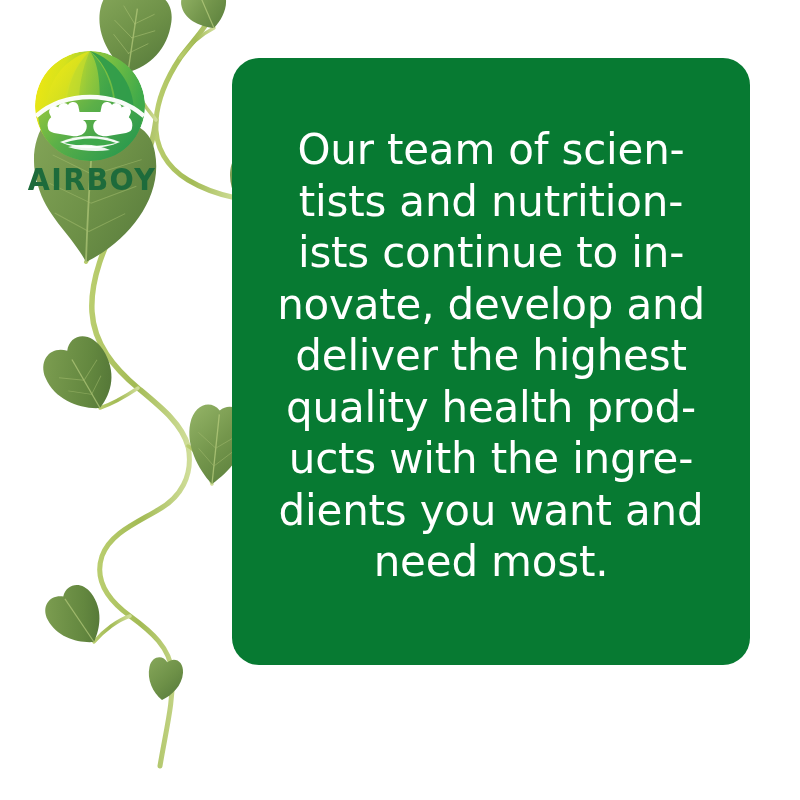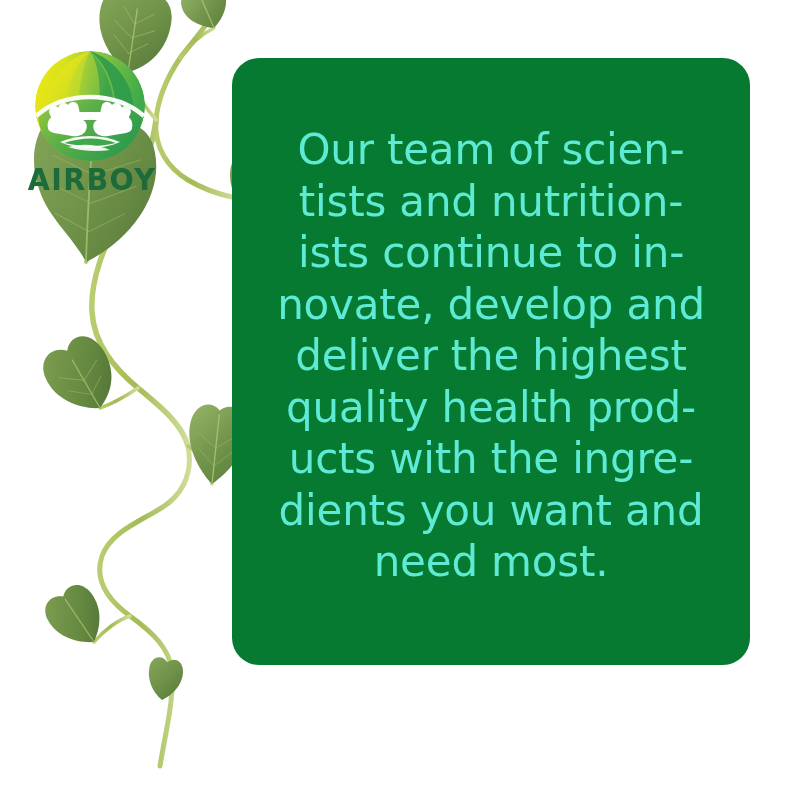--- a/index.html
+++ b/index.html
@@ -72,21 +72,21 @@
     width: 518px;
     height: 607px;
     background: #077a32;
     border-radius: 27px;
   }
   .quote-text {
     position: absolute;
     left: 30px;
     top: 66px;
     width: 458px;
-    color: #5eead4;
+    color: #ffffff;
     font-family: "DejaVu Sans", sans-serif;
     font-size: 42px;
     line-height: 51.5px;
     text-align: center;
     letter-spacing: -0.2px;
     white-space: pre-line;
   }
 </style>
 </head>
 <body>

